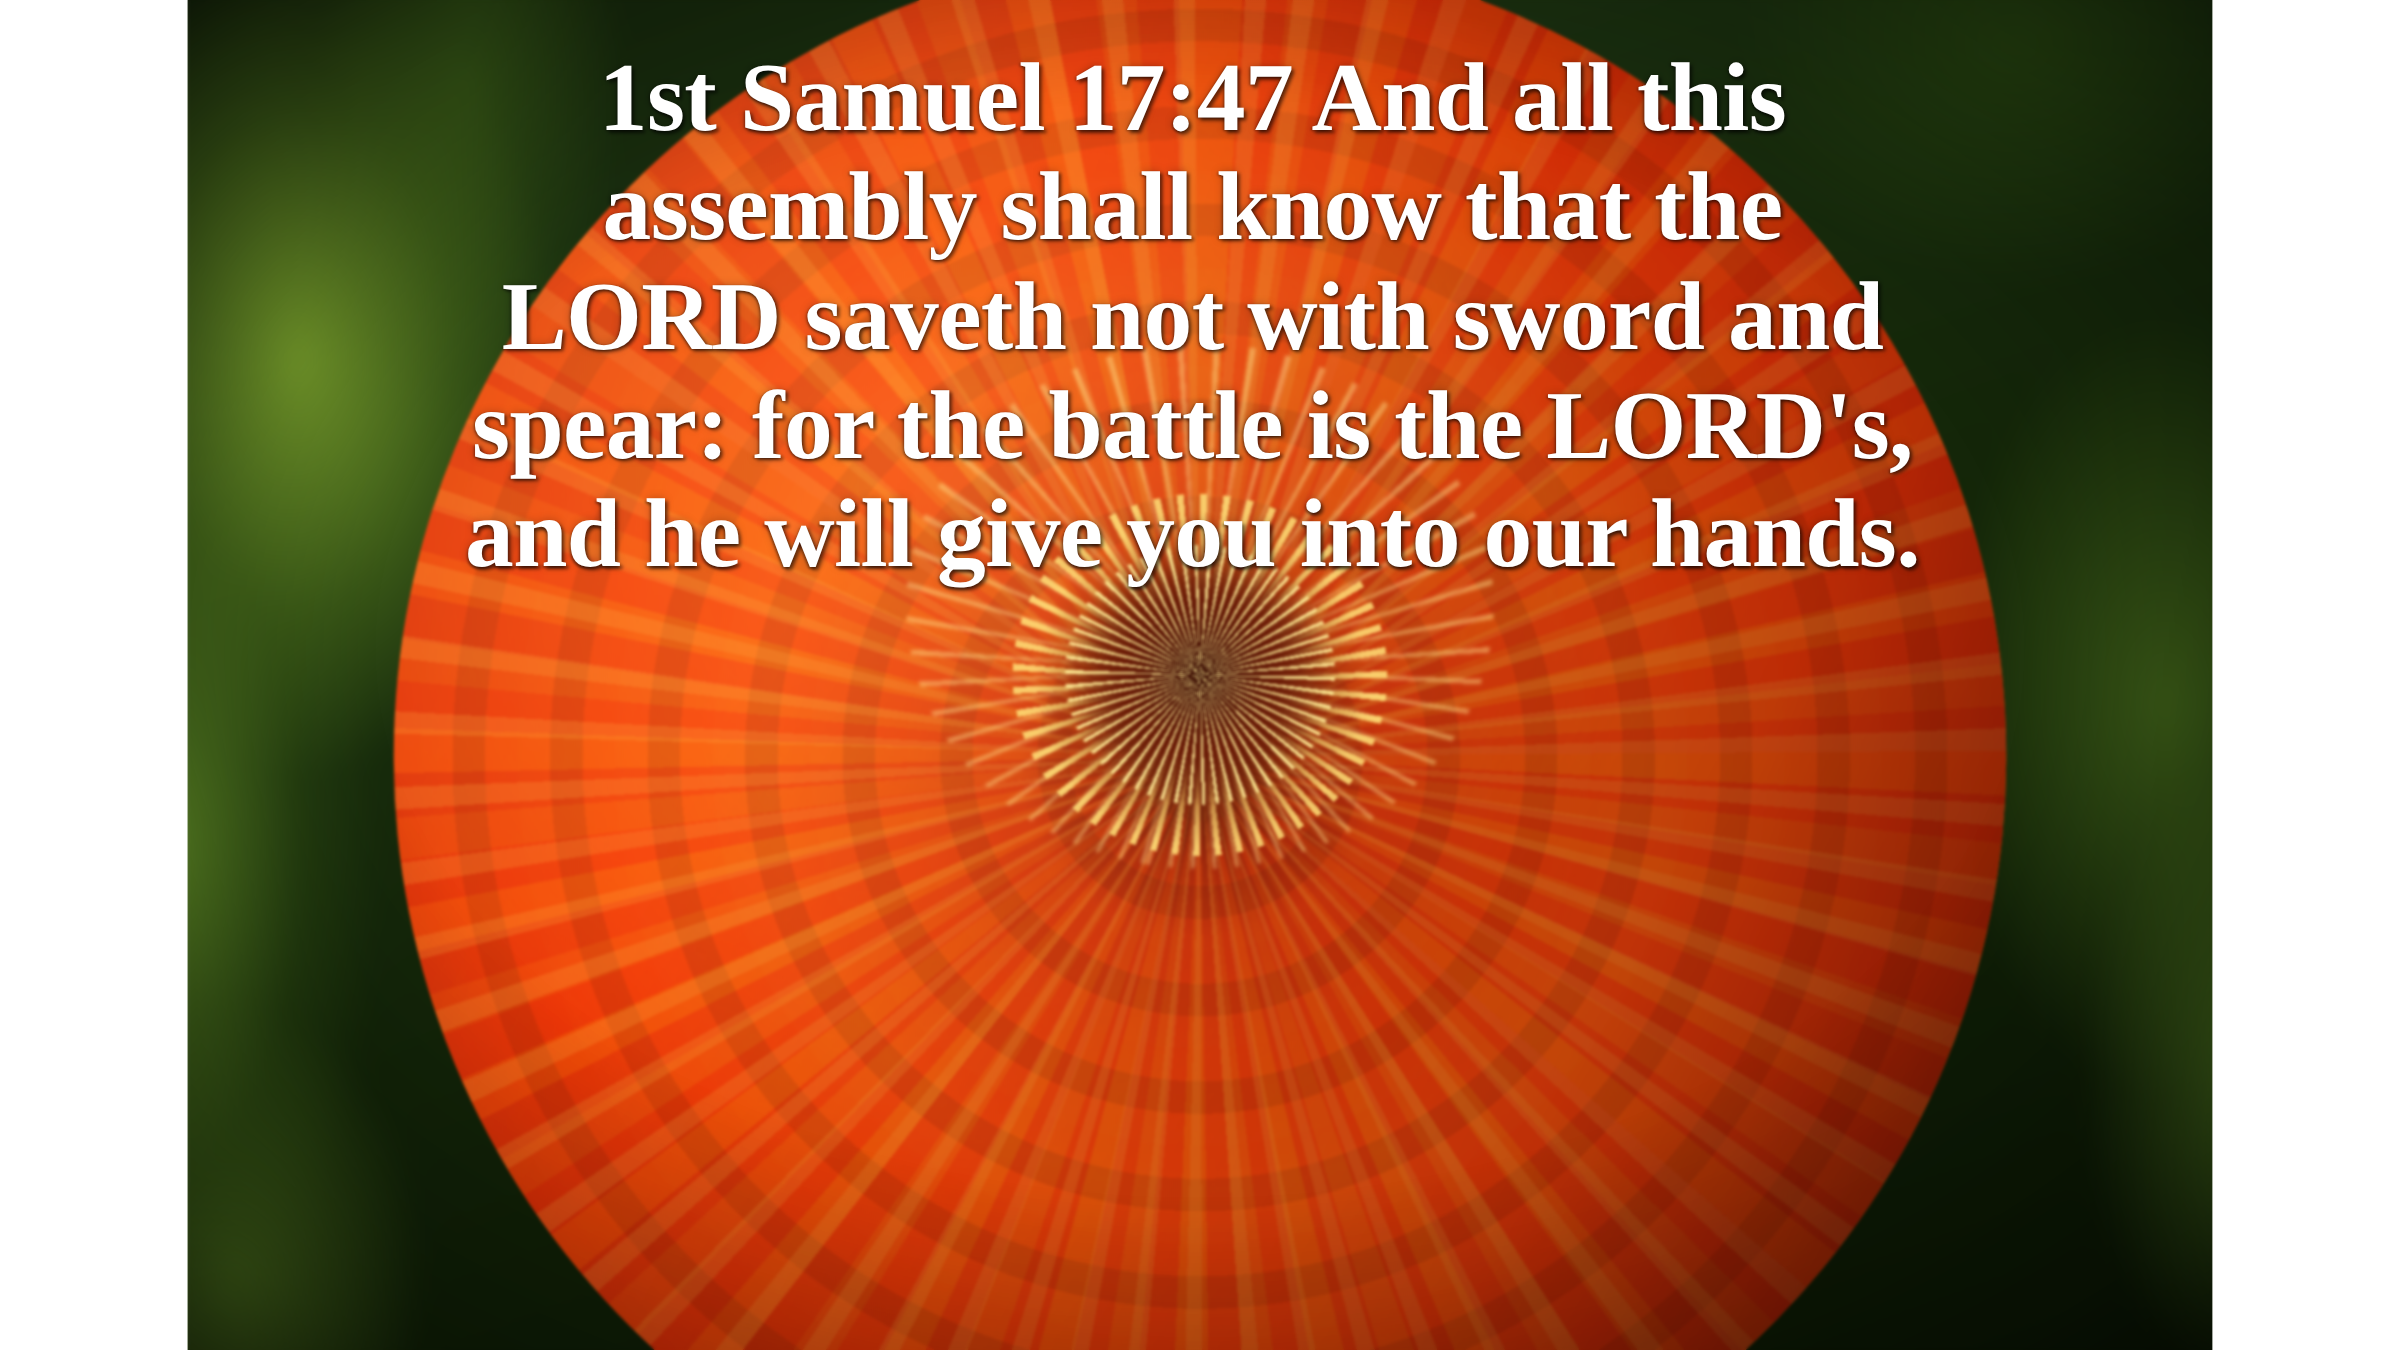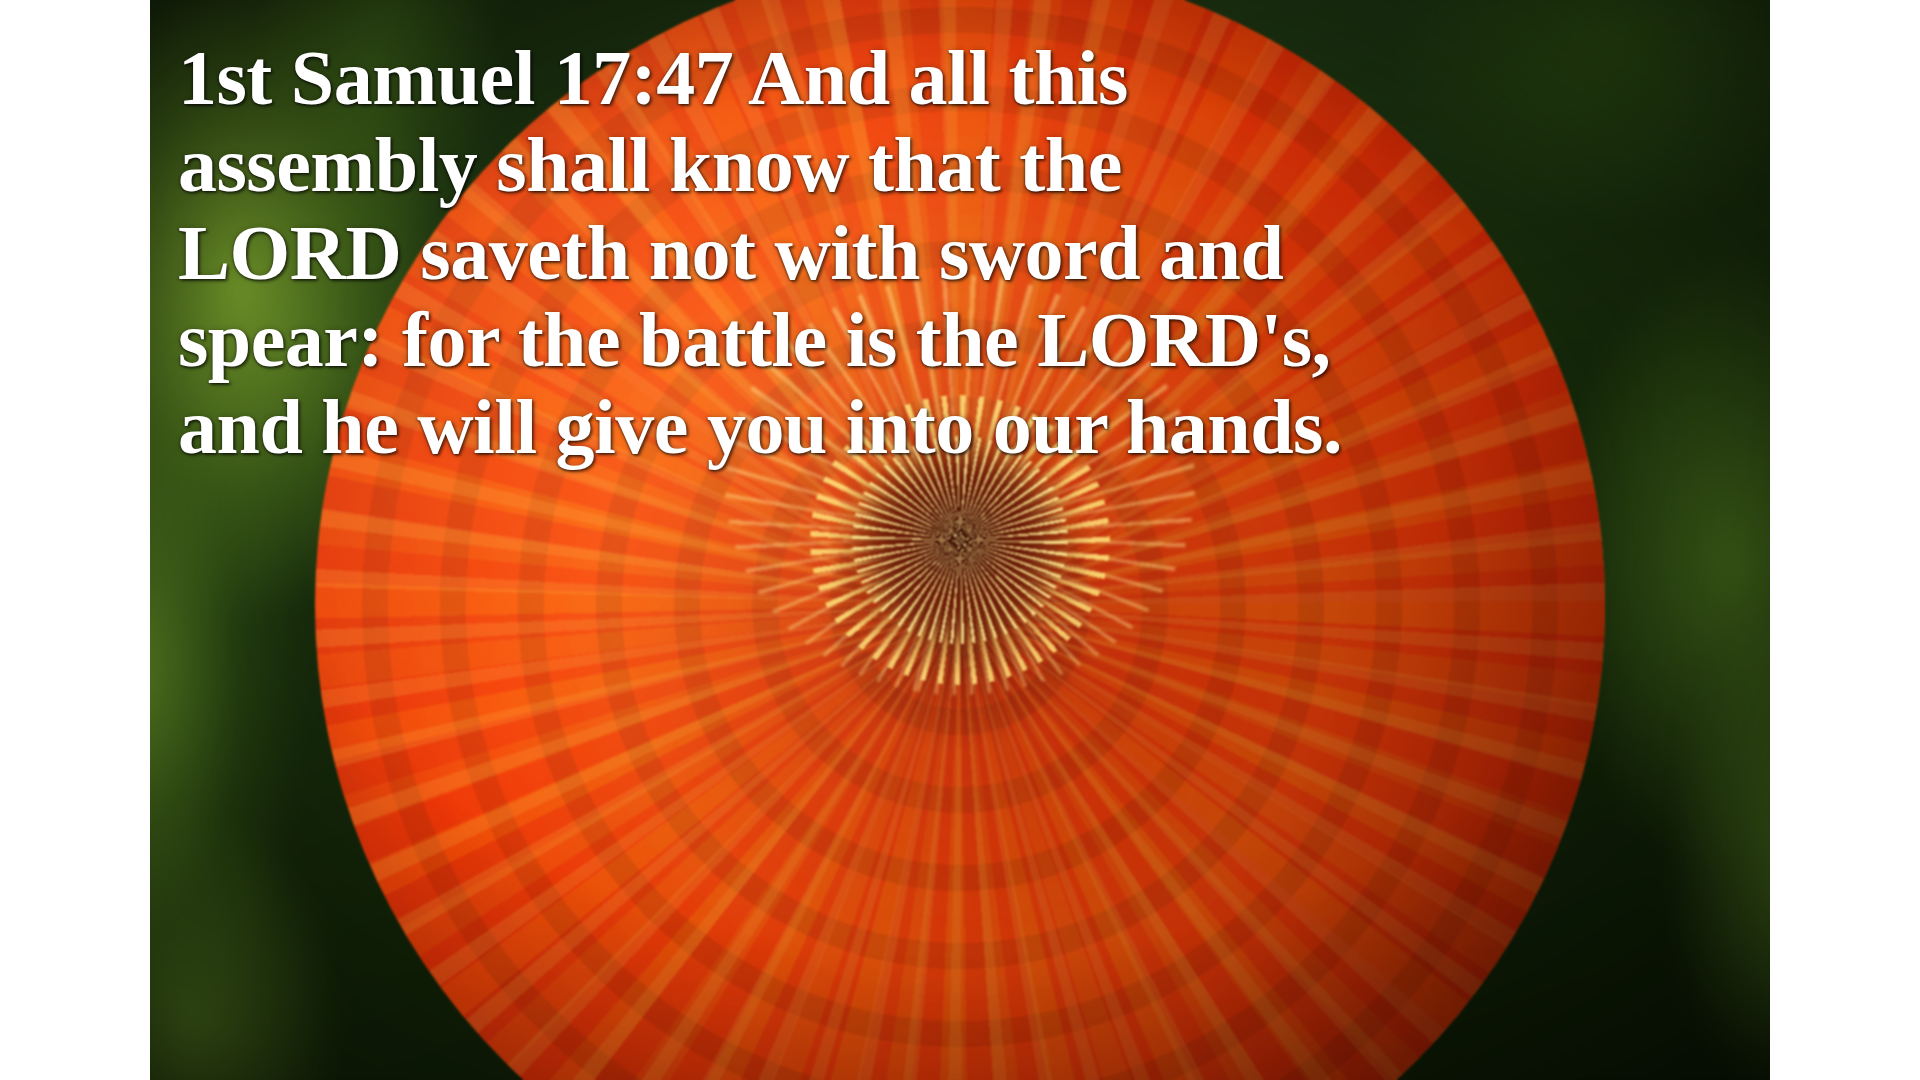--- a/index.html
+++ b/index.html
@@ -178,21 +178,21 @@
     pointer-events: none;
   }
 
   
   .verse-block {
     position: absolute;
     left: 150px;
     top: 34px;
     width: 1608px;
     z-index: 10;
-    text-align: left;
+    text-align: center;
     padding: 0 28px;
     box-sizing: border-box;
   }
   .verse-text {
     margin: 0;
     color: #ffffff;
     font-family: "Liberation Serif", "DejaVu Serif", serif;
     font-weight: 700;
     font-size: 78px;
     line-height: 1.12;

